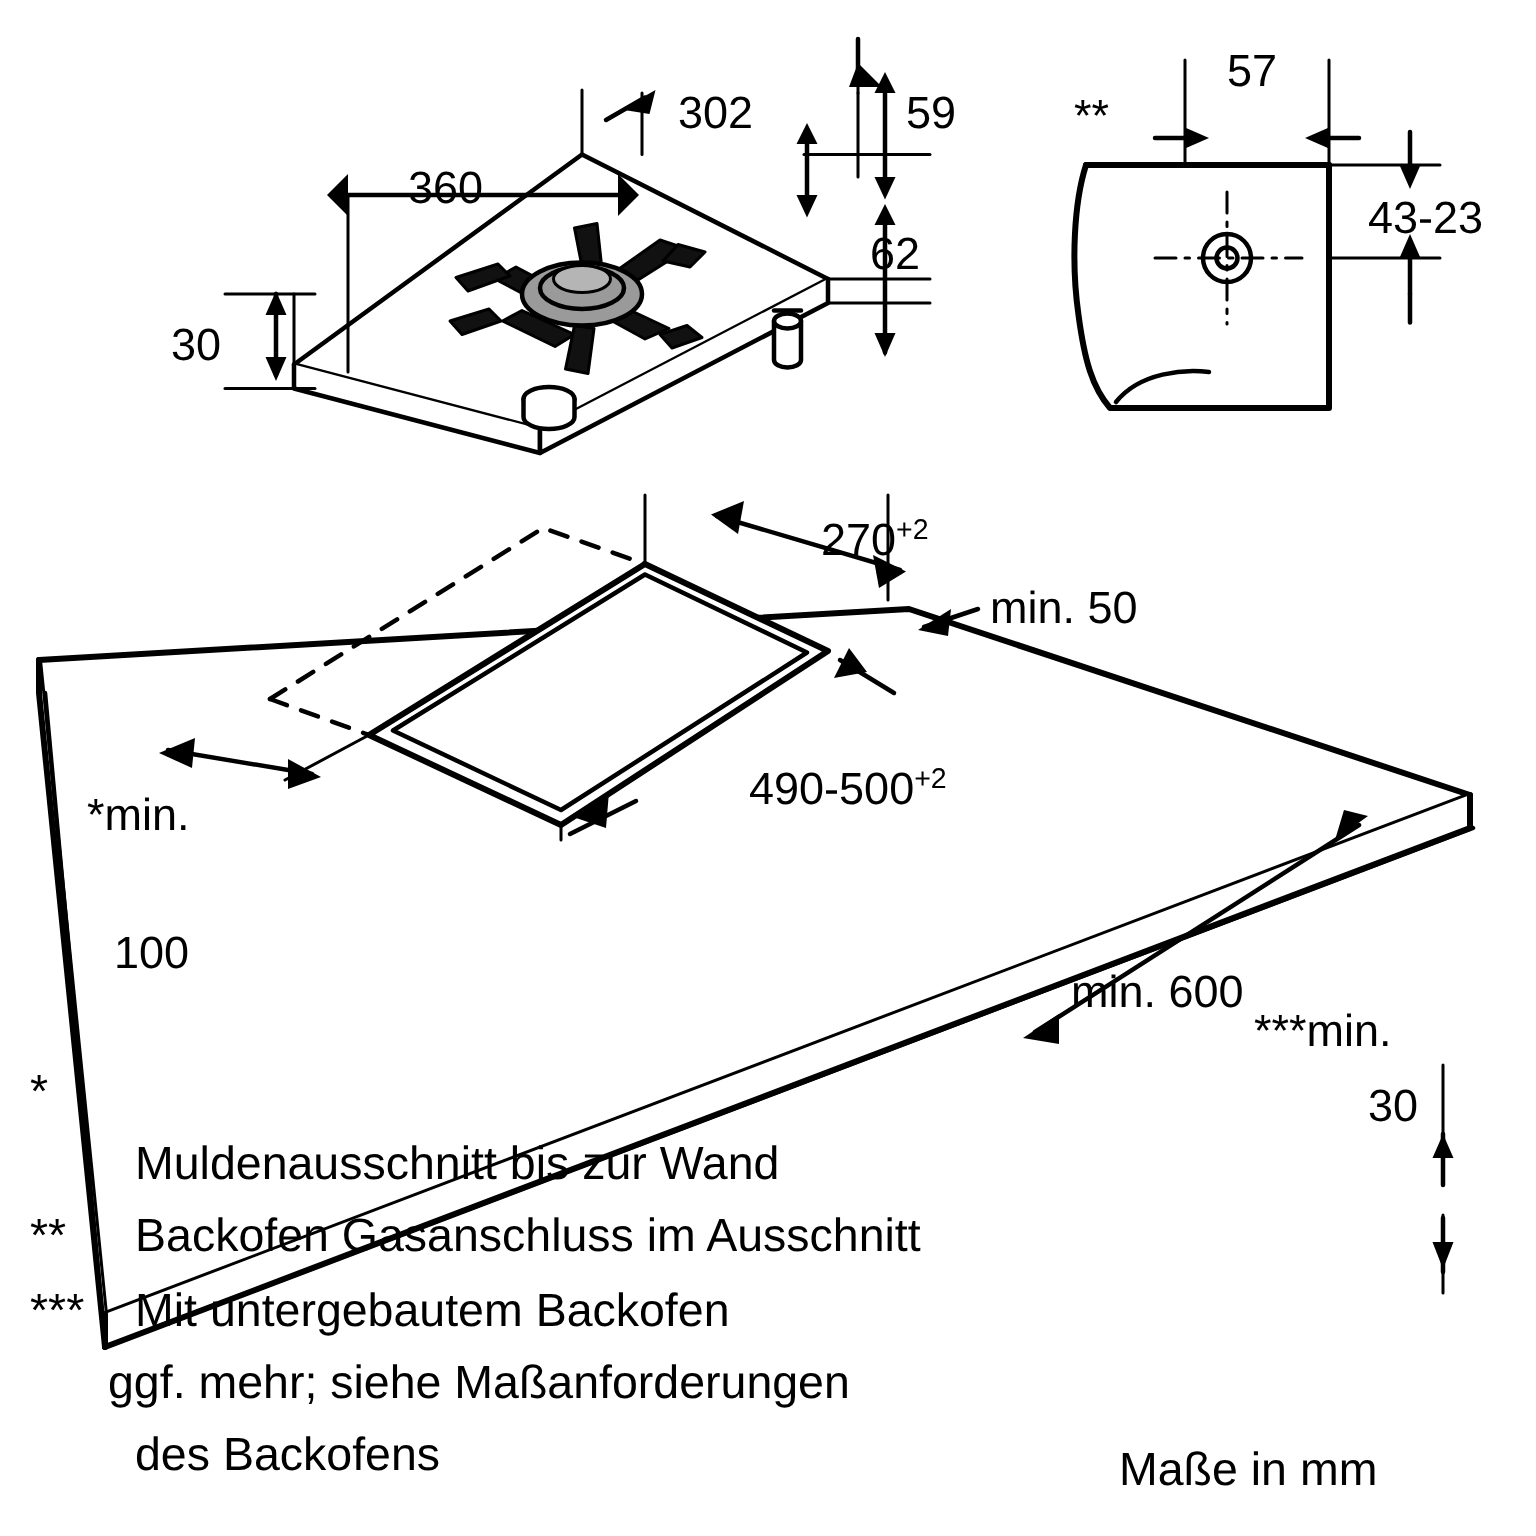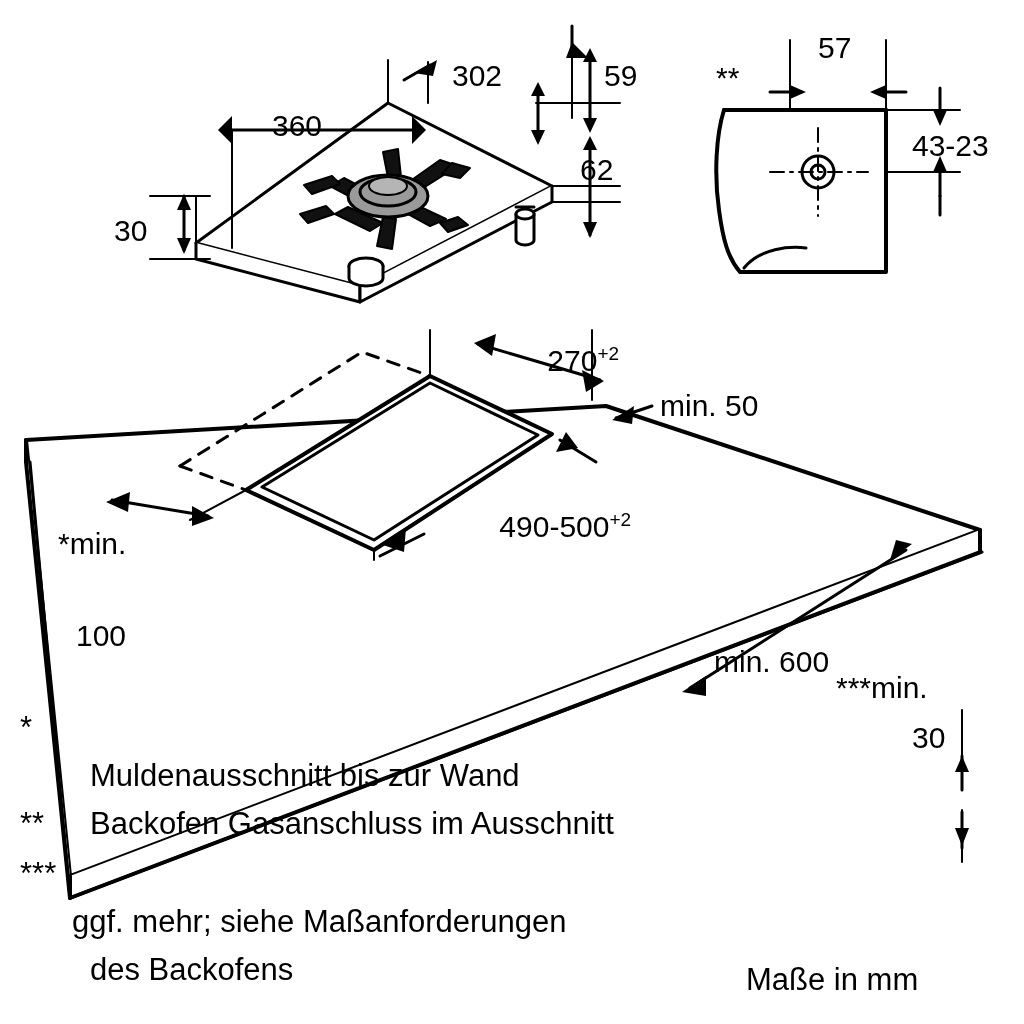--- a/index.html
+++ b/index.html
@@ -229,18 +229,19 @@
   <div class="lbl dim" style="left:836px; top:672px;">***min.</div>
   <div class="lbl dim" style="left:912px; top:722px;">30</div>
 
   <div class="lbl note-mark" style="left:20px; top:712px;">*</div>
   <div class="lbl note" style="left:90px; top:760px;">Muldenausschnitt bis zur Wand</div>
 
   <div class="lbl note-mark" style="left:20px; top:808px;">**</div>
   <div class="lbl note" style="left:90px; top:808px;">Backofen Gasanschluss im Ausschnitt</div>
 
   <div class="lbl note-mark" style="left:20px; top:858px;">***</div>
+  <div class="lbl note" style="left:90px; top:858px;">Mit untergebautem Backofen</div>
   <div class="lbl note" style="left:72px; top:906px;">ggf. mehr; siehe Maßanforderungen</div>
   <div class="lbl note" style="left:90px; top:954px;">des Backofens</div>
 
   <div class="lbl footer" style="left:746px; top:964px;">Maße in mm</div>
 
 </div>
 
 </body></html>

